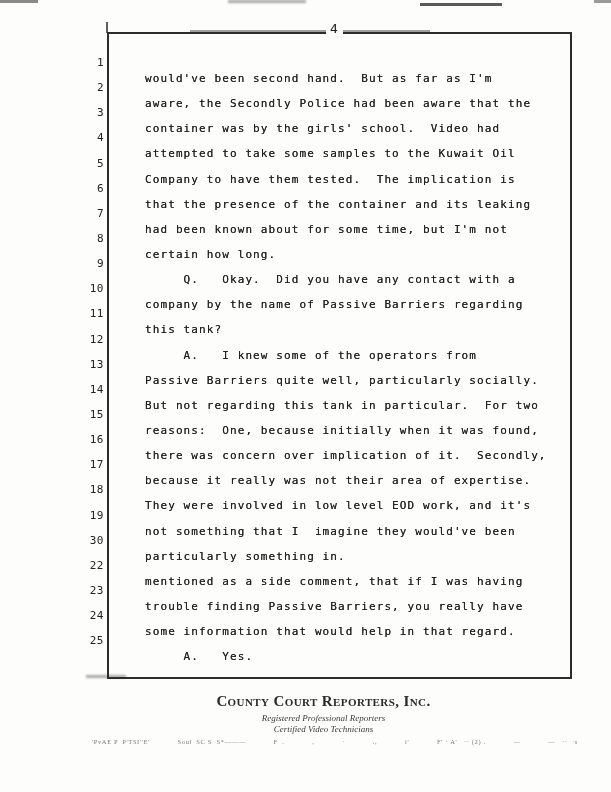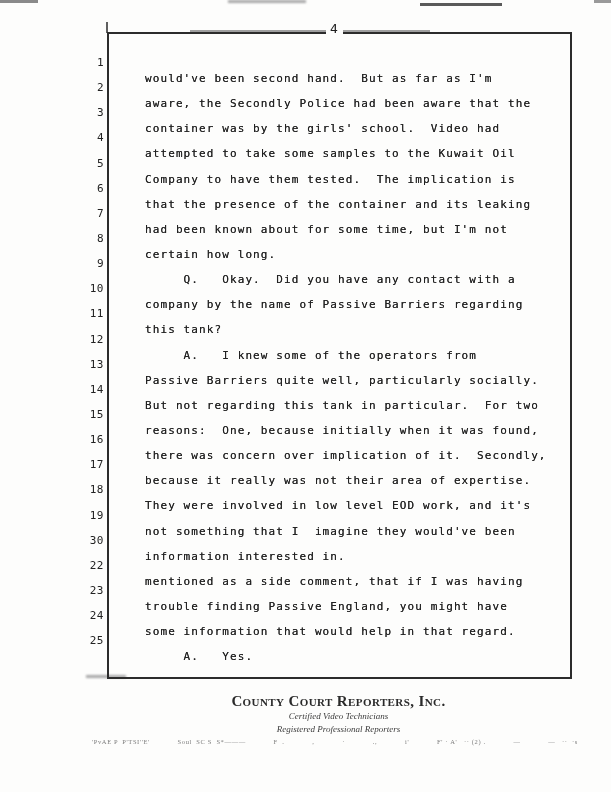--- a/index.html
+++ b/index.html
@@ -78,21 +78,21 @@
     font-size: 11px;
     letter-spacing: 1.1px;
     color: #222;
     text-shadow: 0 0 0.4px #444;
     margin-top: 32px;
   }
 
   
   .footer {
     position: absolute;
-    left: 107px;
+    left: 92px;
     top: 693px;
     width: 463px;
     text-align: center;
     font-family: "Liberation Serif", serif;
   }
   .firm {
     font-size: 15px;
     font-weight: bold;
     letter-spacing: 0.4px;
     color: #2a2a2a;
@@ -213,41 +213,41 @@
       <div class="row">
         <span class="ln">18</span>
         <span class="lt">They were involved in low level EOD work, and it's</span>
       </div>
       <div class="row">
         <span class="ln">19</span>
         <span class="lt">not something that I  imagine they would've been</span>
       </div>
       <div class="row">
         <span class="ln">30</span>
-        <span class="lt">information interested in.</span>
+        <span class="lt">particularly something in.</span>
       </div>
       <div class="row">
         <span class="ln">22</span>
         <span class="lt">mentioned as a side comment, that if I was having</span>
       </div>
       <div class="row">
         <span class="ln">23</span>
-        <span class="lt">trouble finding Passive England, you might have</span>
+        <span class="lt">trouble finding Passive Barriers, you really have</span>
       </div>
       <div class="row">
         <span class="ln">24</span>
         <span class="lt">some information that would help in that regard.</span>
       </div>
       <div class="row">
         <span class="ln">25</span>
         <span class="lt">     A.   Yes.</span>
       </div>
     </div>
 
   <div class="footer">
     <div class="firm">County Court Reporters, Inc.</div>
+    <div class="tag tag1">Registered Professional Reporters</div>
     <div class="tag">Certified Video Technicians</div>
-    <div class="tag tag1">Registered Professional Reporters</div>
   </div>
 
   <div class="fineprint" id="fineprint"><span>'PvAE P  P'TSI''E'</span><span>Soul  SC S  S*———</span><span>F  .</span><span>,</span><span>·</span><span>.,</span><span>i'</span><span>F' · Α'   ·· (2) .</span><span>—</span><span>—   ··  ·s</span></div>
 
 </div>
 
 </body></html>

